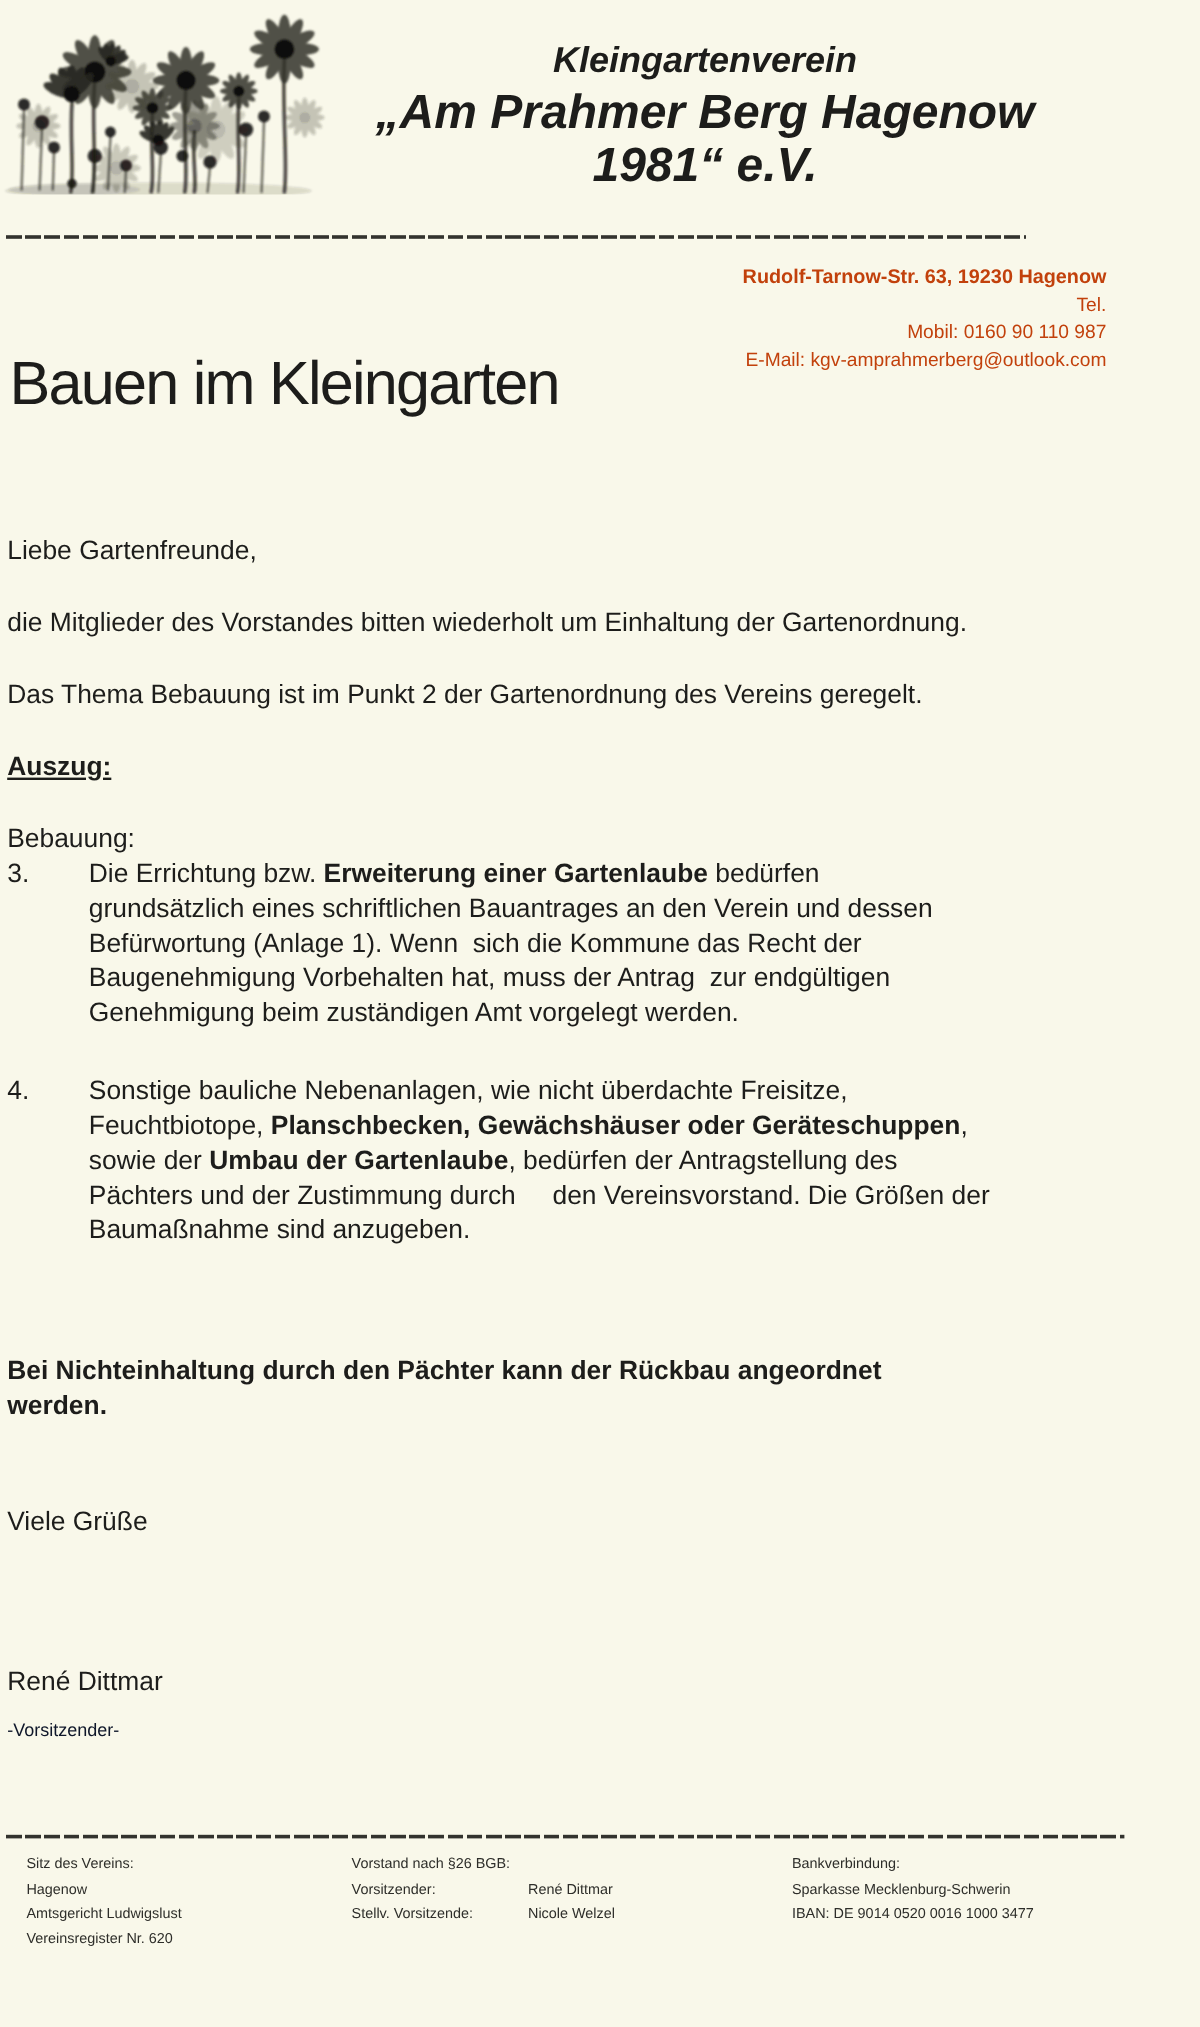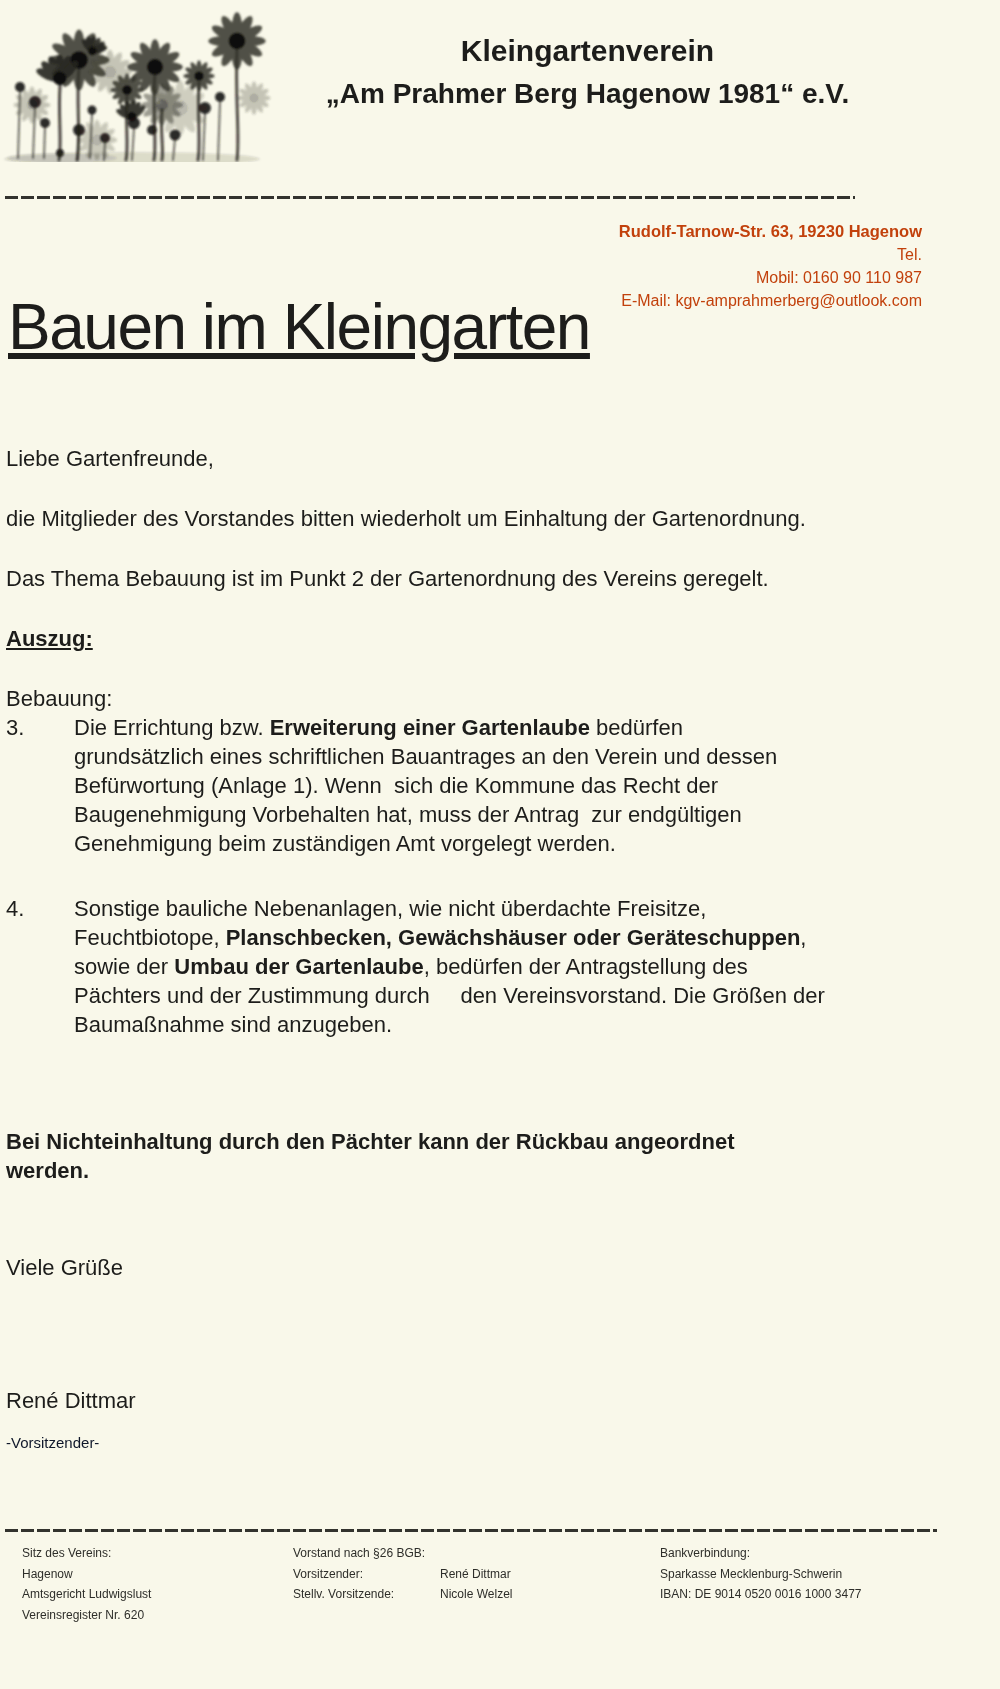--- a/index.html
+++ b/index.html
@@ -2,31 +2,31 @@
 <html lang="de"><head>
 <meta charset="utf-8">
 <style>
   html,body{margin:0;padding:0;background:#f9f8ea;}
   .page{
     position:relative;width:1000px;height:1689px;background:#f9f8ea;
     font-family:"Liberation Sans",sans-serif;color:#1d1d1b;overflow:hidden;
   }
   
   .logo{position:absolute;left:2px;top:10px;}
-  .org-title{position:absolute;left:280px;top:30px;width:615px;text-align:center;font-weight:600;}
+  .org-title{position:absolute;left:280px;top:30px;width:615px;text-align:center;font-weight:600;font-style:italic;}
   .org-line1{font-size:30px;line-height:42px;}
-  .org-line2{font-size:28px;line-height:44px;}
+  .org-line2{font-size:40px;line-height:44px;}
   .sep{height:3px;background:repeating-linear-gradient(90deg,#33332e 0 13px,rgba(0,0,0,0) 13px 16px);}
   .sep-top{position:absolute;left:5px;top:196px;width:850px;}
   .sep-bottom{position:absolute;left:5px;top:1529px;width:932px;}
   
   .contact{position:absolute;top:220px;right:78px;text-align:right;font-size:16px;line-height:23px;color:#c2410c;}
   .contact-address{font-weight:700;font-size:16.5px;}
   
-  .doc-title{position:absolute;left:8px;top:292px;font-size:64px;letter-spacing:-1.5px;font-weight:400;line-height:1.1;text-decoration:underline;}
+  .doc-title{position:absolute;left:8px;top:292px;font-size:51px;letter-spacing:-1.5px;font-weight:400;line-height:1.1;}
   
   .letter{position:absolute;left:6px;top:444px;width:978px;font-size:22px;line-height:29px;}
   .mt{margin-top:31px;}
   .excerpt-heading{font-weight:700;text-decoration:underline;}
   .item{display:flex;}
   .item .num{flex:0 0 68px;width:68px;}
   .item-4{margin-top:36px;}
   .pre{white-space:pre-wrap;}
   b,.bold{font-weight:700;text-align:center;}
   .warning{margin-top:88px;font-weight:700;}

